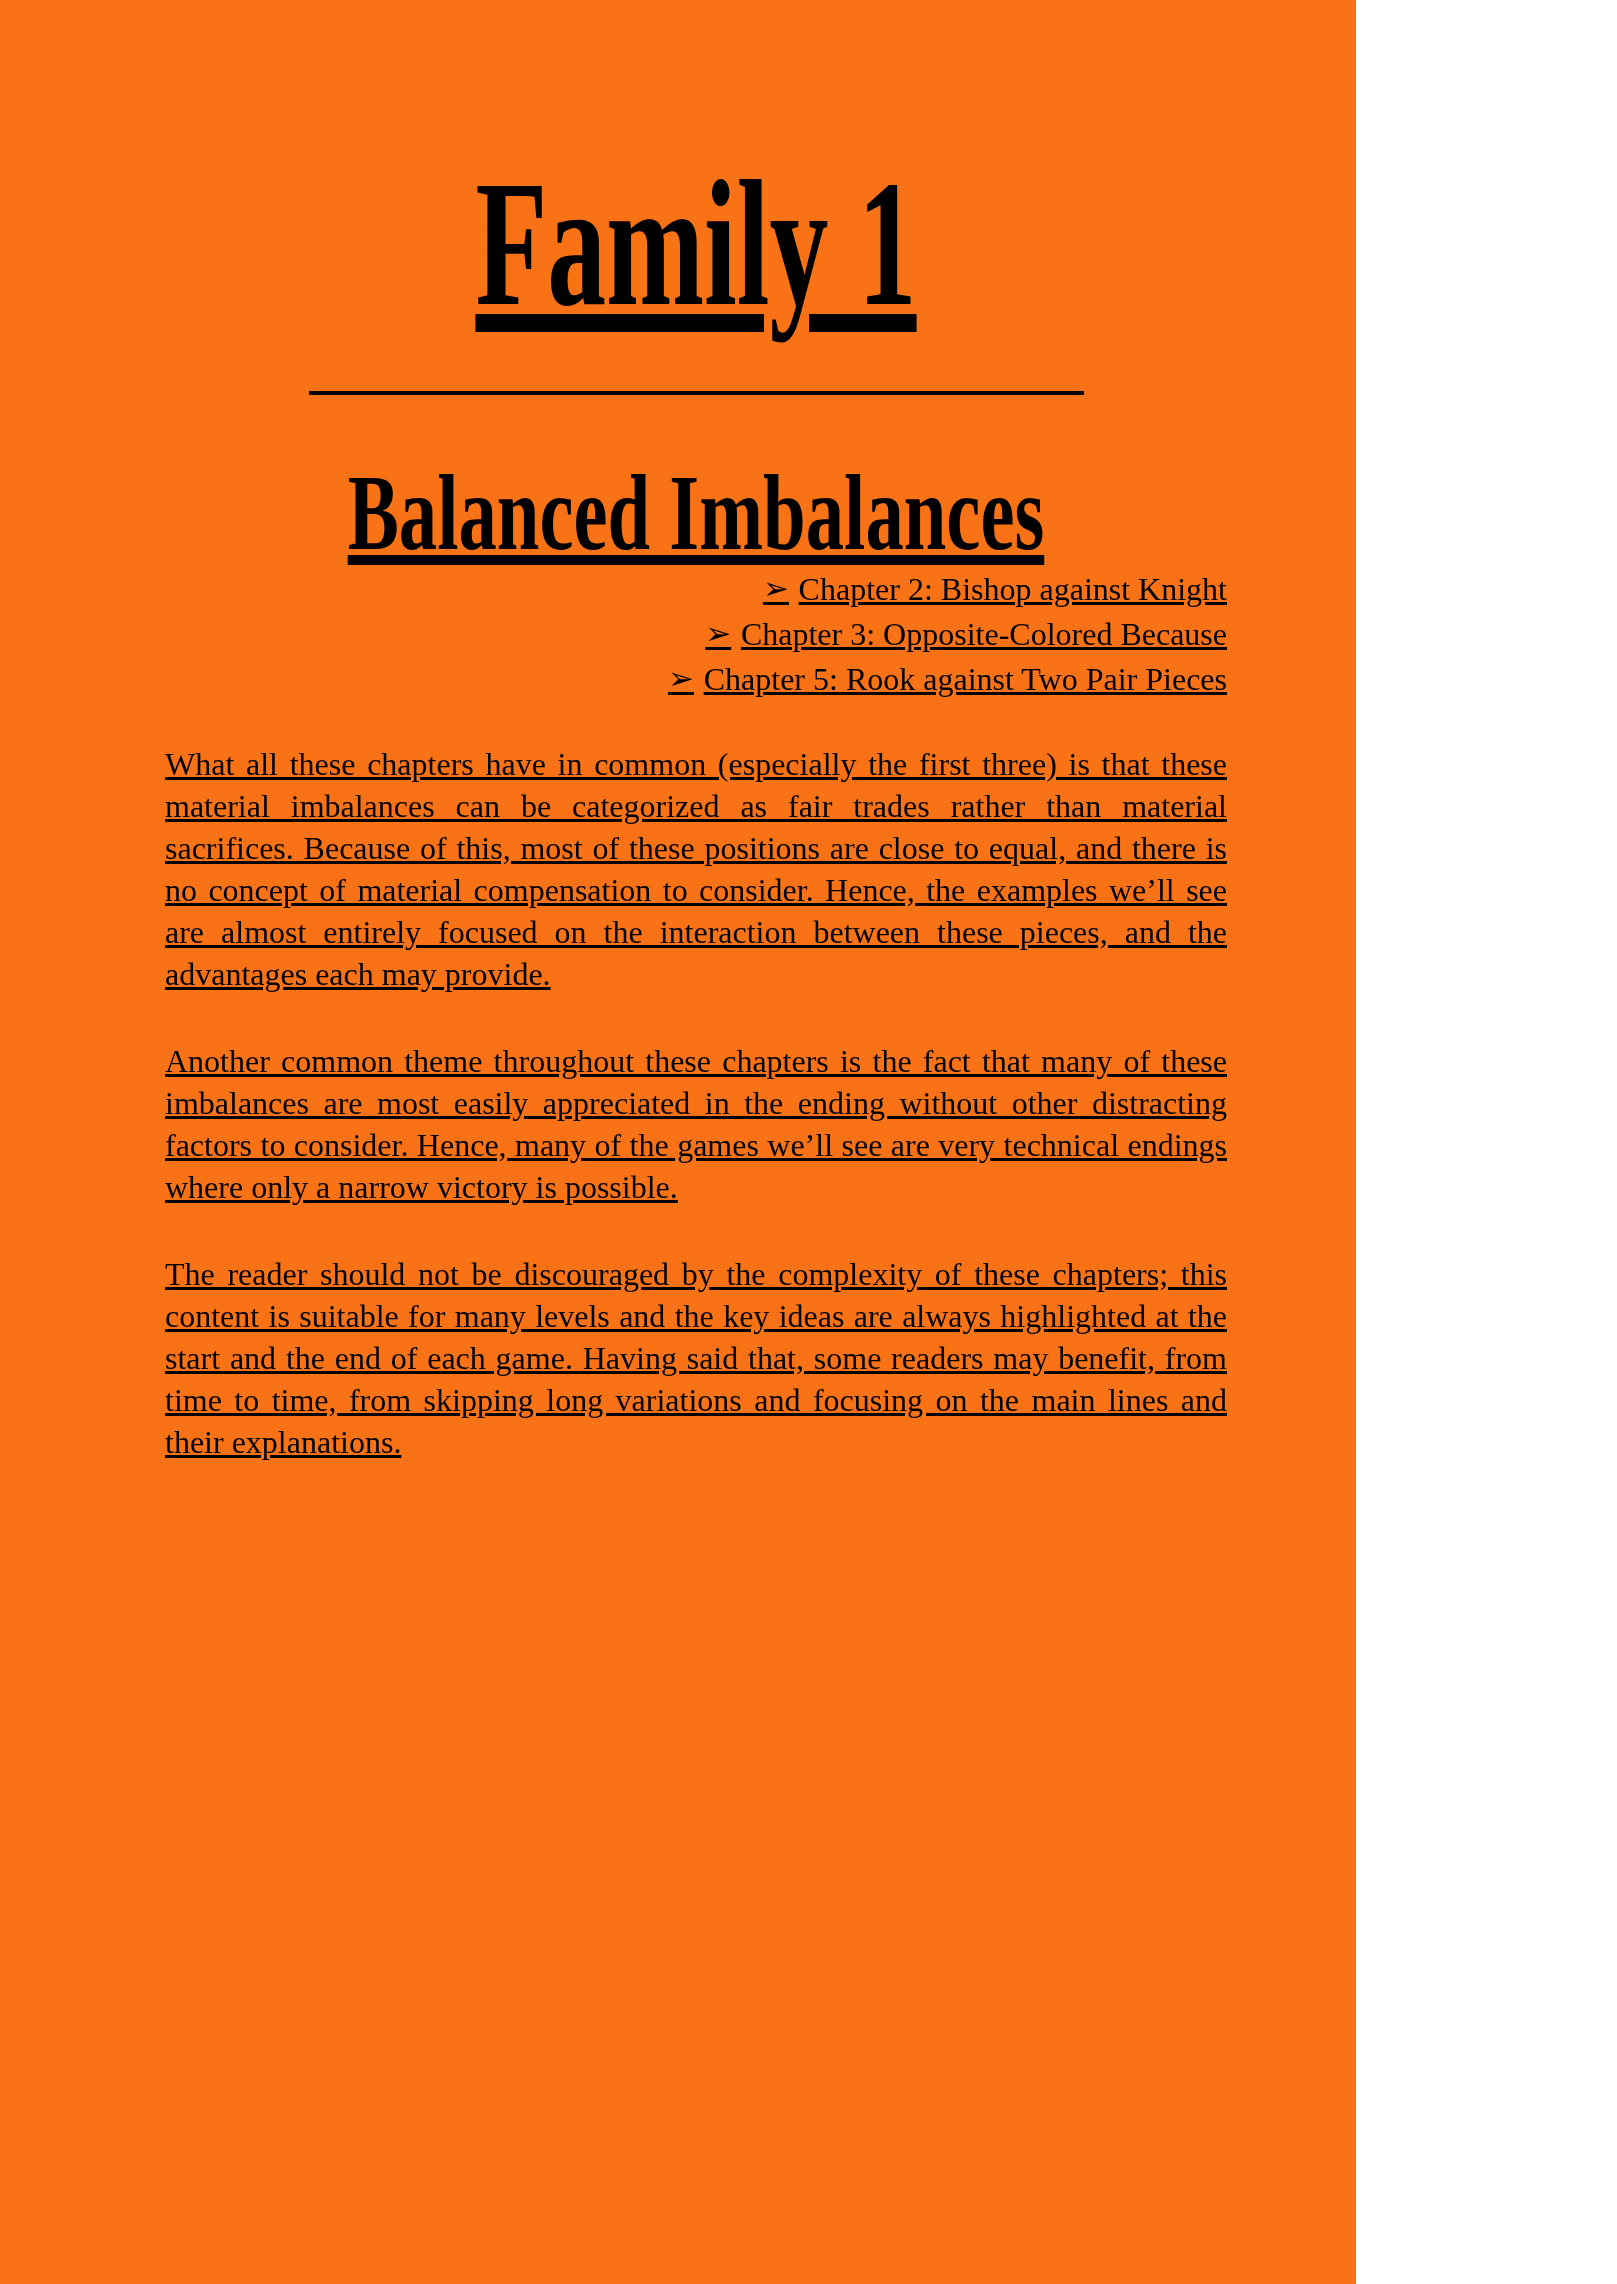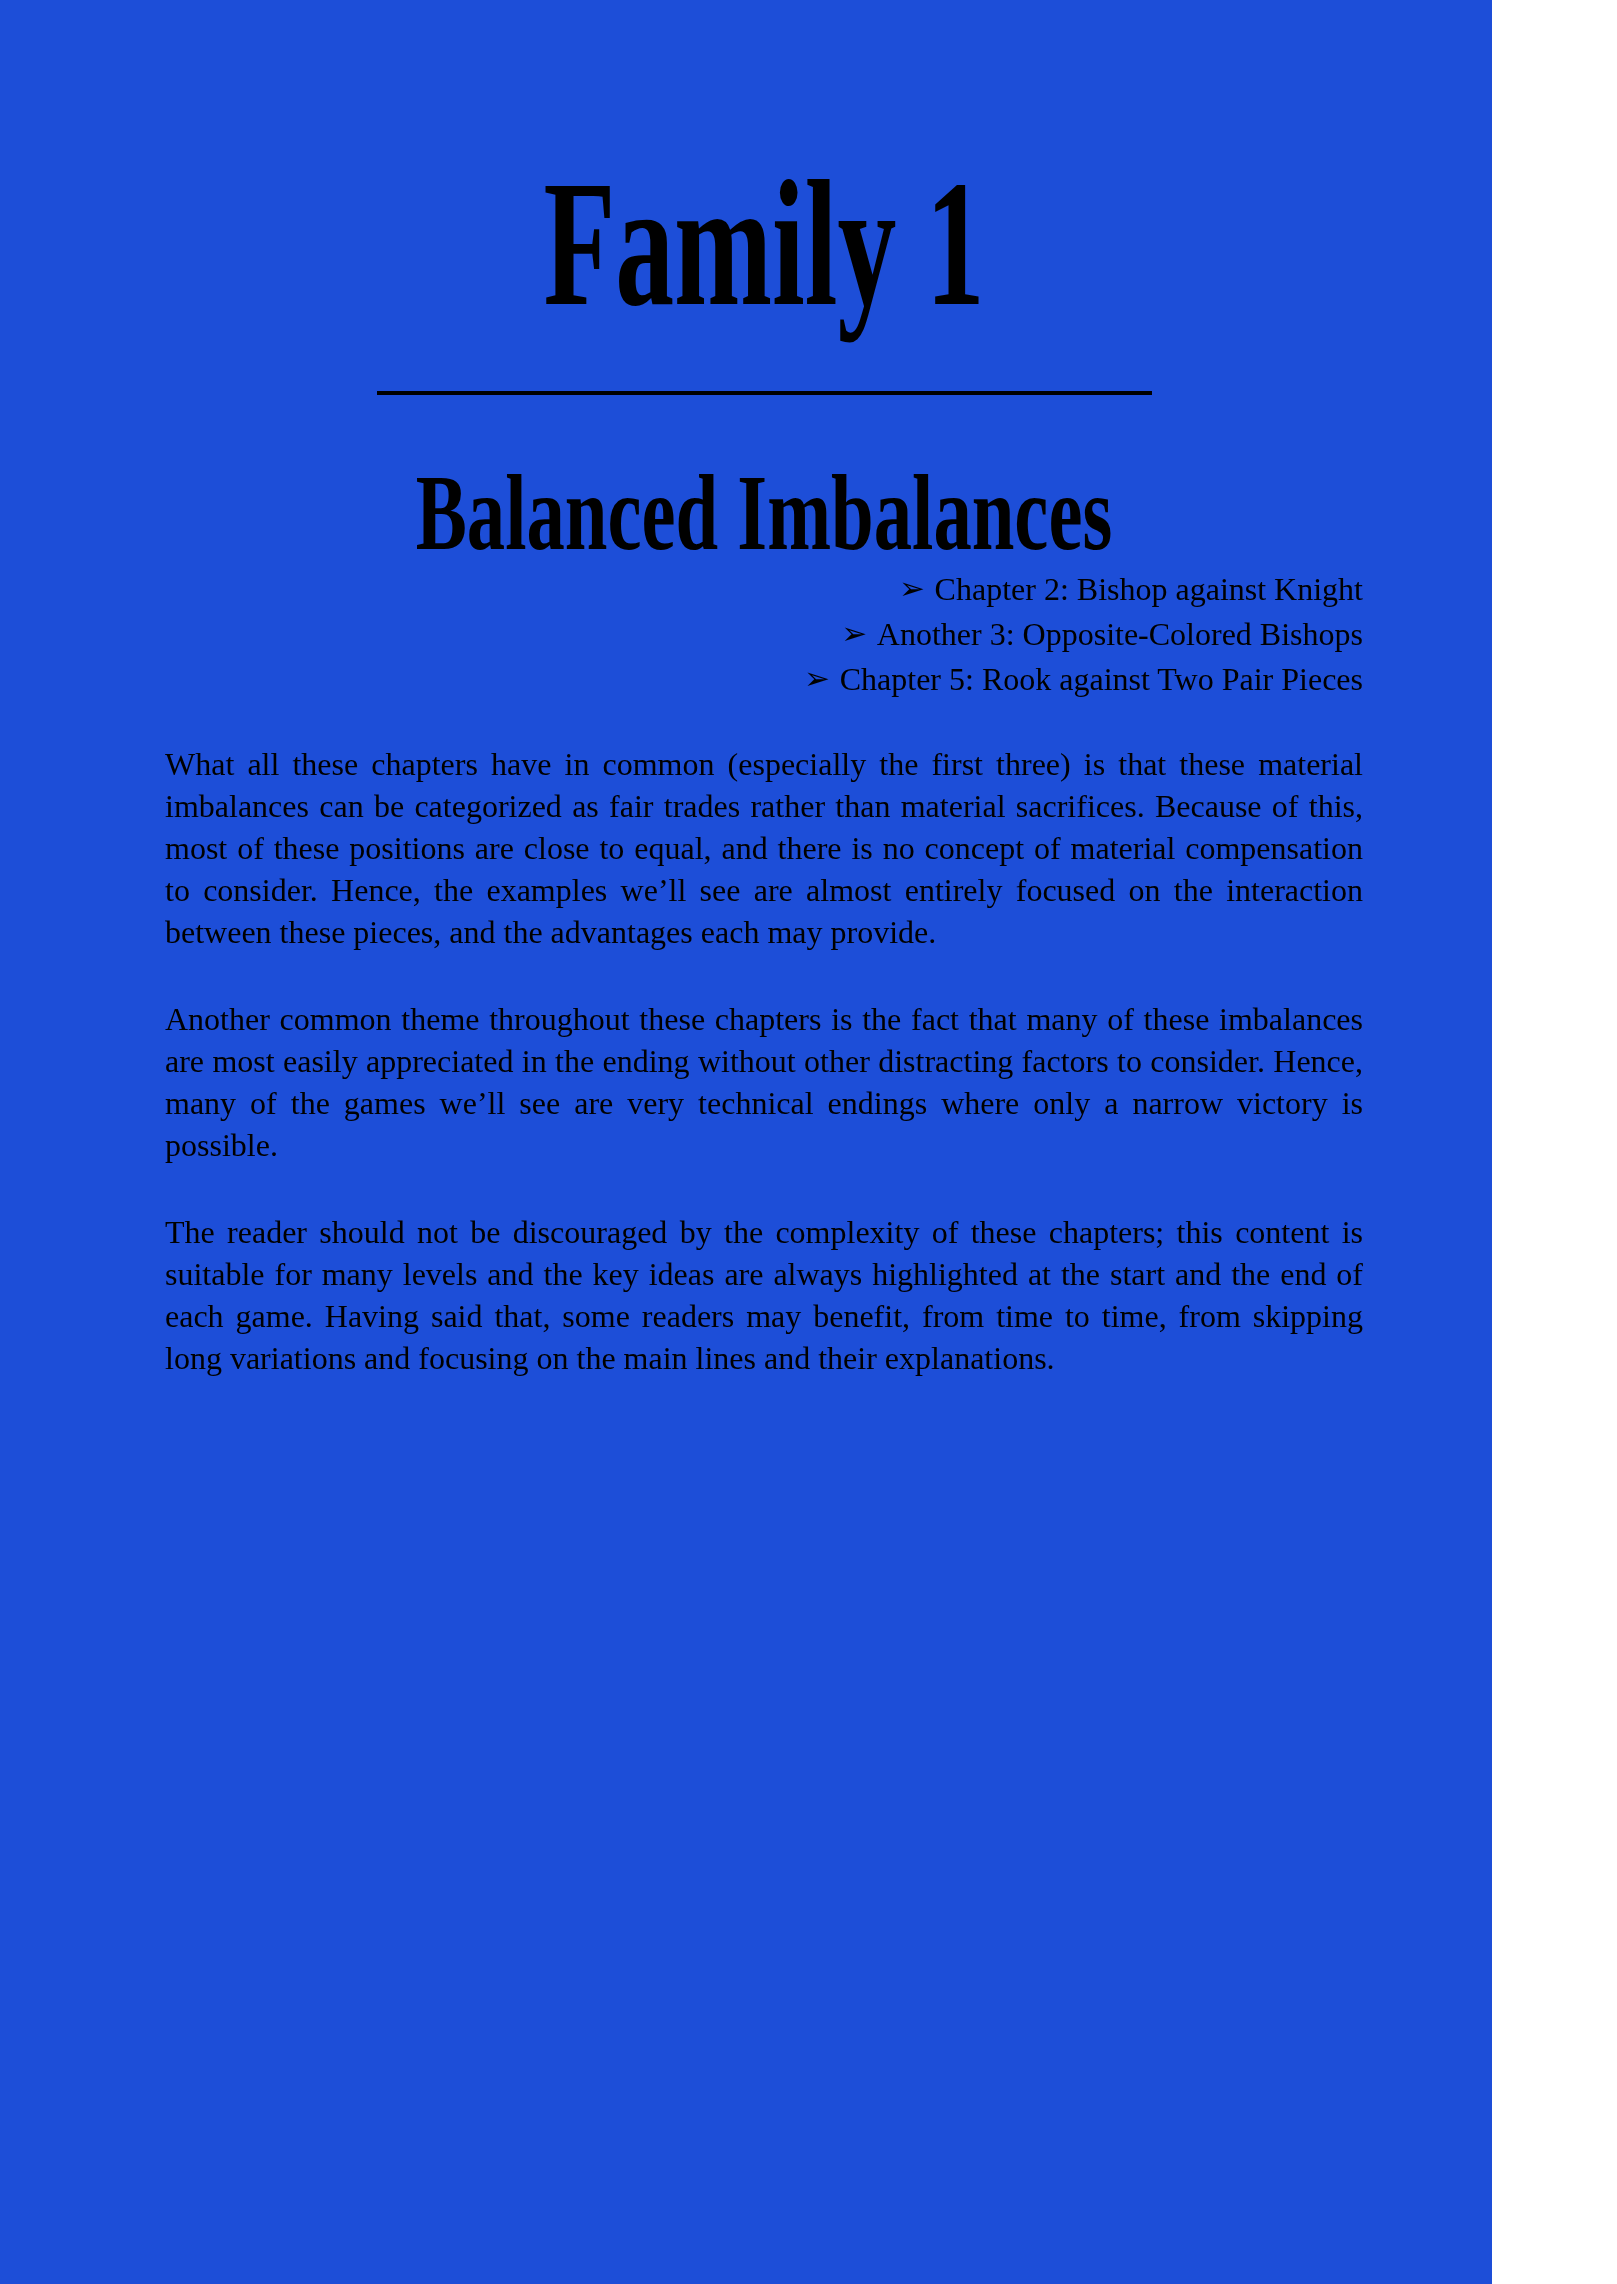--- a/index.html
+++ b/index.html
@@ -2,26 +2,27 @@
 <html style="font-size:13px"><head>
 <meta charset="utf-8">
 <style>
   html, body {
     margin: 0;
     padding: 0;
     background: #ffffff;
   }
   .page {
     position: relative;
-    width: 1492px;
+    width: 1356px;
     height: 2284px;
-    background: #1d4ed8;
+    background: #f97316;
     color: #000000;
     font-family: "Liberation Serif", serif;
     overflow: hidden;
+    text-decoration: underline;
   }
   .content {
     margin: 0 129px 0 165px; 
   }
   
   .family-title {
     margin: 153px 0 0 0;
     font-size: 181px;
     line-height: 181px;
     font-weight: bold;
@@ -90,21 +91,21 @@
     </header>
 
     <main class="body-text">
 
 
       <ul class="chapter-list">
         <li>
           <span class="bullet">➢</span><span>Chapter 2: Bishop against Knight</span>
         </li>
         <li>
-          <span class="bullet">➢</span><span>Another 3: Opposite-Colored Bishops</span>
+          <span class="bullet">➢</span><span>Chapter 3: Opposite-Colored Because</span>
         </li>
         <li>
           <span class="bullet">➢</span><span>Chapter 5: Rook against Two Pair Pieces</span>
         </li>
       </ul>
 
       <p class="paragraph">What all these chapters have in common (especially the first three) is that these material imbalances can be categorized as fair trades rather than material sacrifices. Because of this, most of these positions are close to equal, and there is no concept of material compensation to consider. Hence, the examples we’ll see are almost entirely focused on the interaction between these pieces, and the advantages each may provide.</p>
 
       <p class="paragraph">Another common theme throughout these chapters is the fact that many of these imbalances are most easily appreciated in the ending without other distracting factors to consider. Hence, many of the games we’ll see are very technical endings where only a narrow victory is possible.</p>
 

